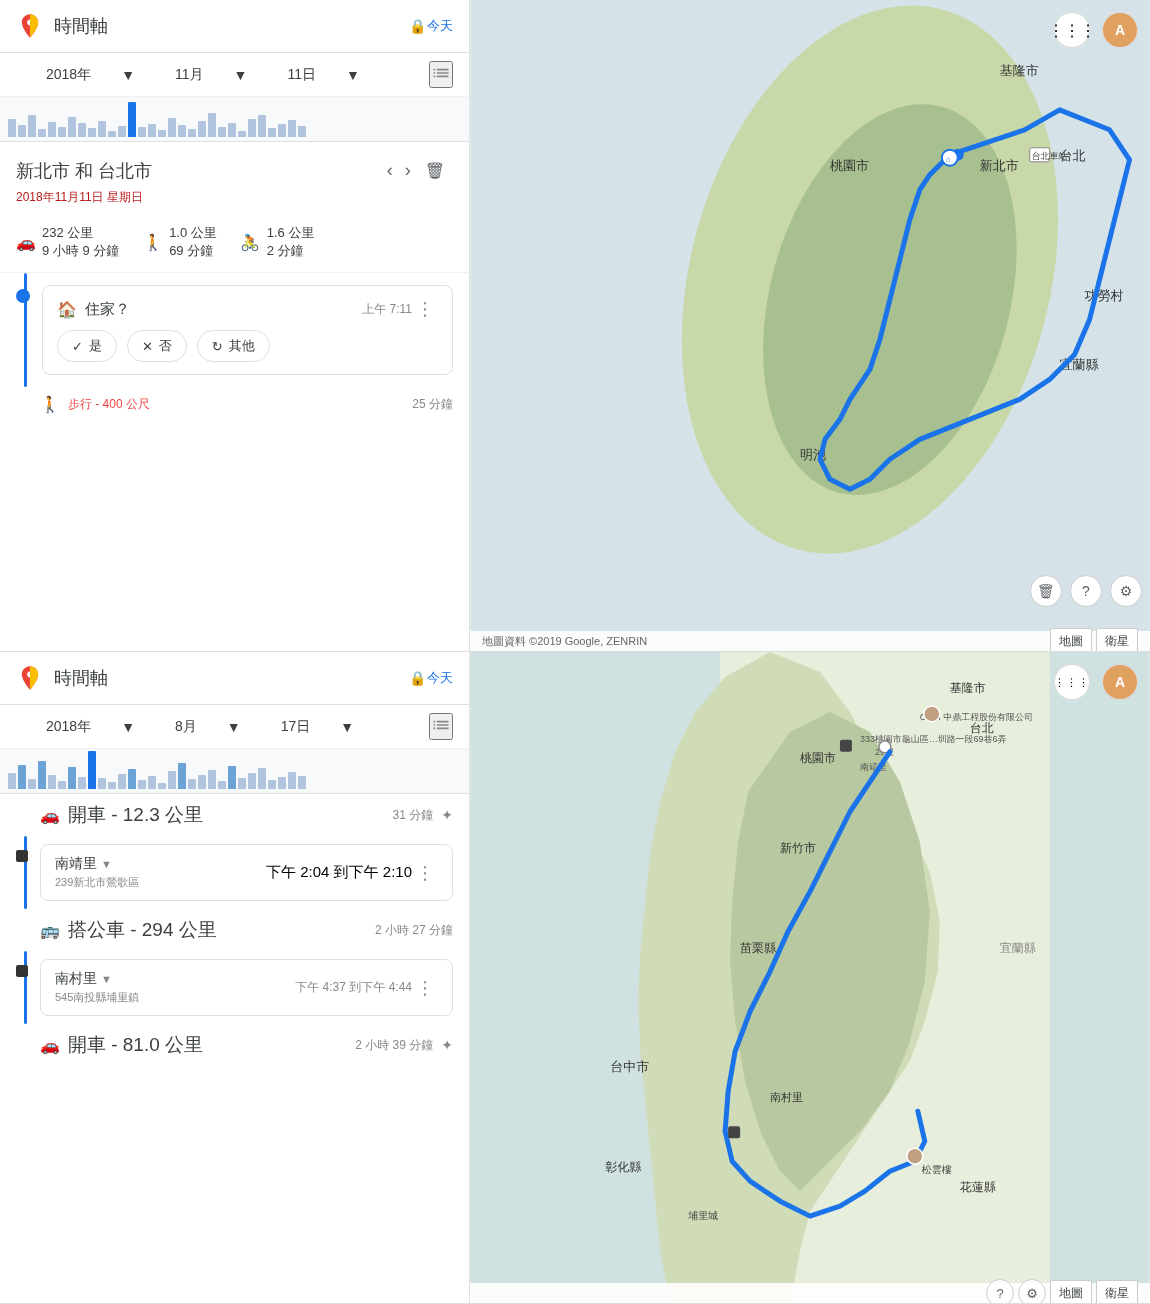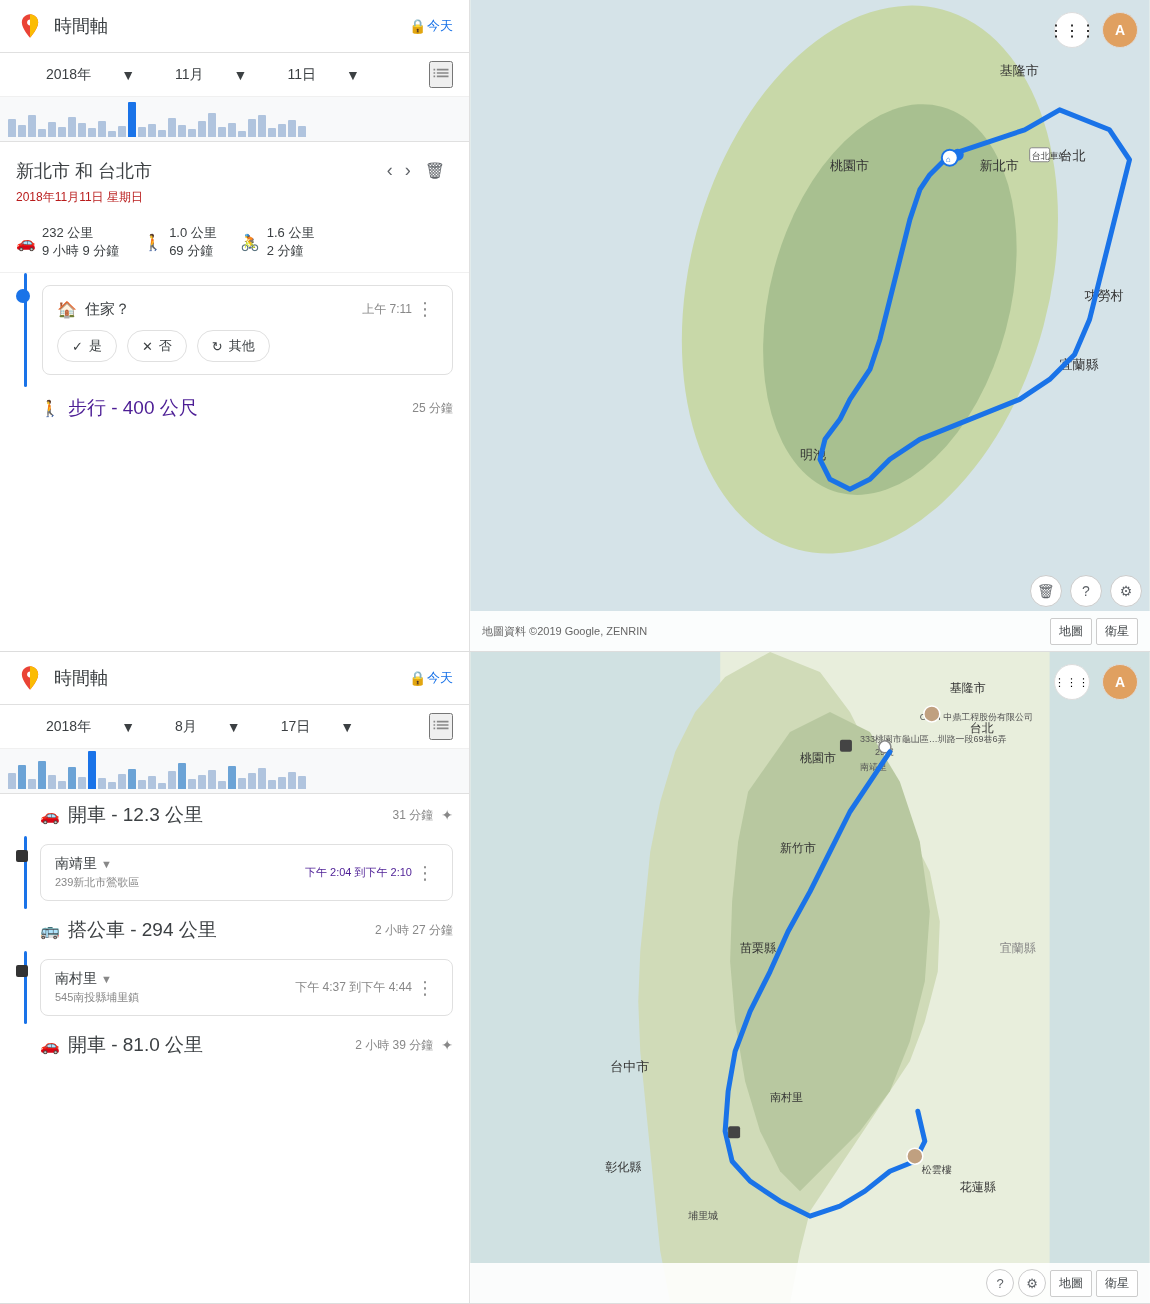--- a/index.html
+++ b/index.html
@@ -186,35 +186,35 @@
       color: #3c4043;
     }
 
     .walk-item {
       display: flex;
       align-items: center;
       padding: 8px 16px 8px 40px;
     }
 
     .walk-icon { font-size: 16px; color: #5f6368; margin-right: 8px; }
-    .walk-label { font-size: 19px; color: #4c1d95; flex: 1; }
+    .walk-label { font-size: 12px; color: #ef4444; flex: 1; }
     .walk-time { font-size: 12px; color: #888; }
 
     .map-panel {
       flex: 1;
       position: relative;
       overflow: hidden;
     }
 
     .map-bottom-bar {
       position: absolute;
       bottom: 0;
       left: 0;
       right: 0;
-      height: 40px;
+      height: 20px;
       background: rgba(255,255,255,0.9);
       display: flex;
       align-items: center;
       padding: 0 12px;
       font-size: 11px;
       color: #666;
     }
 
     .map-ctrl-btn {
       background: #fff;
@@ -596,21 +596,21 @@
         <div style="width:12px; height:12px; border-radius:2px; background:#333; margin-top:6px; margin-right:12px; flex-shrink:0; z-index:1; position:relative;"></div>
         <div style="flex:1; border:1px solid #e0e0e0; border-radius:8px; padding:10px 14px; background:#fff;">
           <div style="display:flex; align-items:center;">
             <div style="flex:1;">
               <div style="display:flex; align-items:center; gap:4px;">
                 <span style="font-size:14px; color:#3c4043;">南靖里</span>
                 <span style="font-size:11px; color:#888;">▼</span>
               </div>
               <div style="font-size:11px; color:#888; margin-top:2px;">239新北市鶯歌區</div>
             </div>
-            <span style="font-size:11px; color:#4c1d95;">下午 2:04 到下午 2:10</span>
+            <span style="font-size:15px; color:#000000;">下午 2:04 到下午 2:10</span>
             <button class="more-btn">⋮</button>
           </div>
         </div>
       </div>
 
       <div class="trip-segment">
         <span class="seg-icon">🚌</span>
         <span class="seg-label">搭公車 - 294 公里</span>
         <span class="seg-time">2 小時 27 分鐘</span>
       </div>

